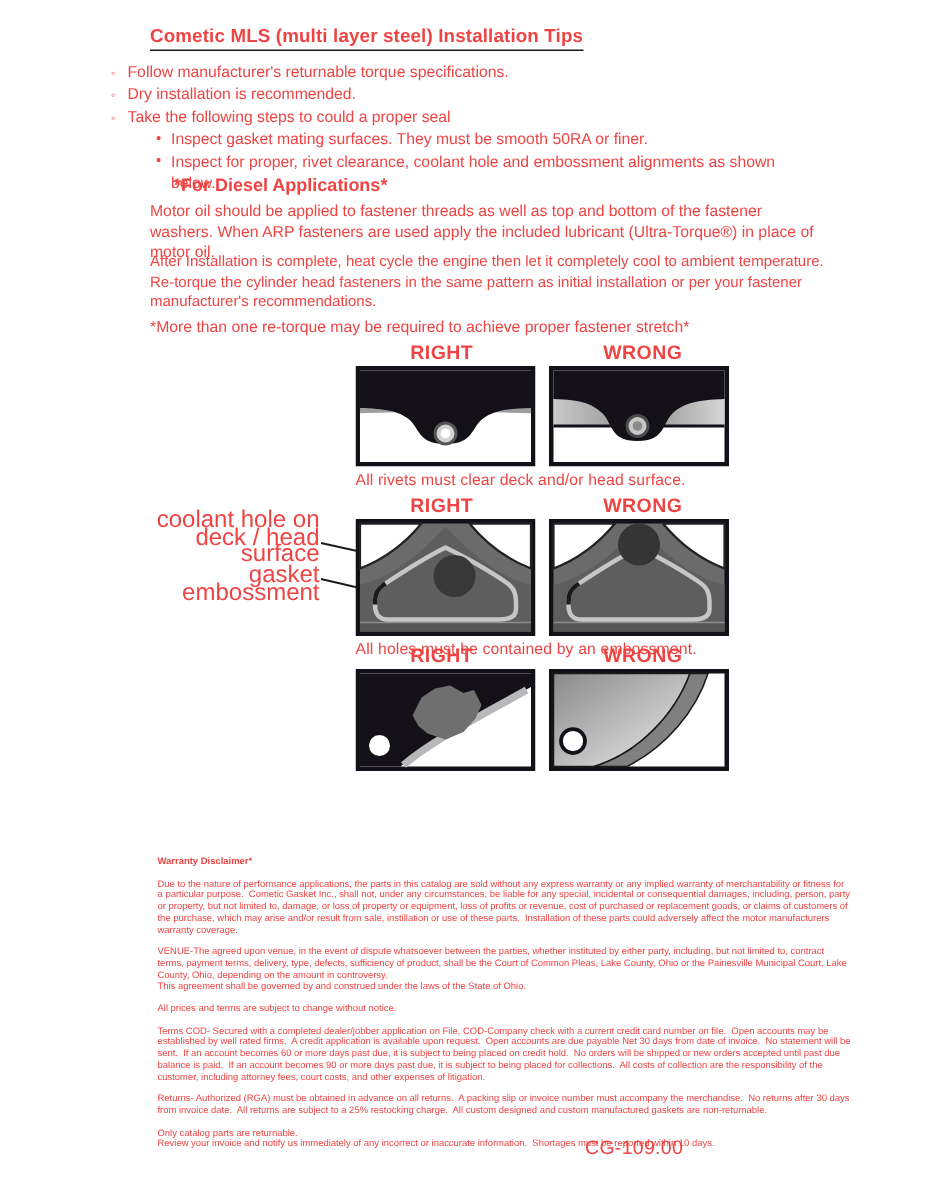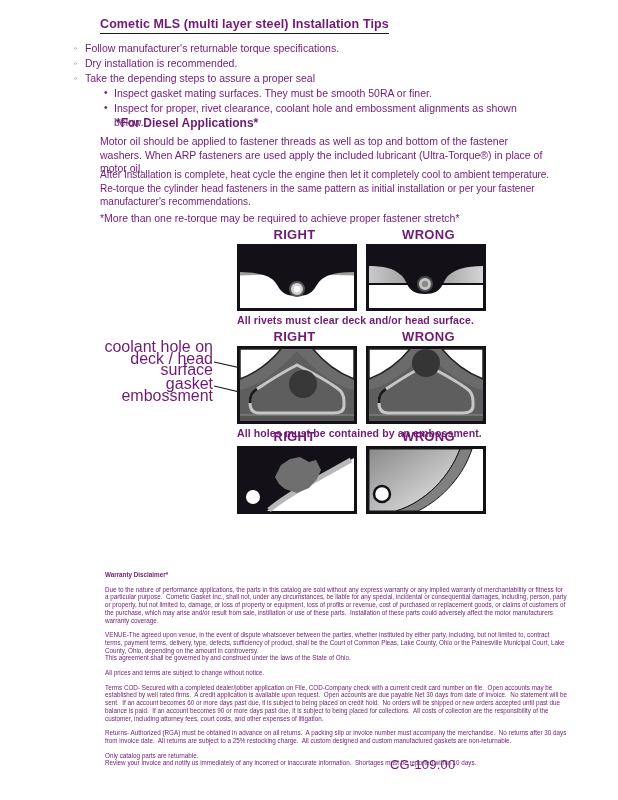--- a/index.html
+++ b/index.html
@@ -1,39 +1,39 @@
 <!DOCTYPE html>
 <html><head>
 <meta charset="utf-8">
 <style>
   html,body{margin:0;padding:0;background:#e8e8e8;}
   .page{
     position:relative;width:618px;height:800px;background:#ffffff;
-    font-family:"Liberation Sans","DejaVu Sans",sans-serif;color:#701a75;
+    font-family:"Liberation Sans","DejaVu Sans",sans-serif;color:#ef4444;
     overflow:hidden;margin:0 auto;
   }
   .abs{position:absolute;}
   .page-title{
     left:100px;top:17px;font-size:12.5px;font-weight:bold;
     border-bottom:1.5px solid #1b1b1b;padding-bottom:1.5px;letter-spacing:.1px;
   }
   .bullets{left:74px;top:41px;width:470px;font-size:10.5px;line-height:14.5px;}
   .bullet-row{display:flex;}
   .bullet-marker{width:11px;flex:0 0 11px;font-size:8px;line-height:15px;text-align:left;}
   .sub-bullet-row{display:flex;padding-left:30px;}
   .sub-bullet-marker{width:10px;flex:0 0 10px;font-size:10px;line-height:14px;}
   .diesel-heading{left:116px;top:116px;font-size:12px;font-weight:bold;}
   .diesel-para1{left:100px;top:135px;width:452px;font-size:10.5px;line-height:13.5px;}
   .diesel-para2{left:100px;top:168px;width:452px;font-size:10px;line-height:13.5px;}
   .diesel-note{left:100px;top:212px;width:452px;font-size:10.5px;}
   .diagram{left:237px;width:249px;}
   .dg-headers{display:flex;gap:19px;}
   .dg-headers div{width:120px;text-align:center;font-size:13px;font-weight:bold;letter-spacing:.3px;}
   .dg-panels{display:flex;gap:9px;margin-top:2px;}
-  .dg-caption{font-size:10.5px;margin-top:3px;letter-spacing:.1px;font-weight:bold;}
+  .dg-caption{font-size:10.5px;margin-top:3px;letter-spacing:.1px;}
   .pre{white-space:pre-line;}
   .prewrap{white-space:pre-wrap;}
   .d2-label{position:absolute;text-align:right;width:110px;font-size:16px;line-height:11.5px;}
   .leader-svg{position:absolute;left:213px;top:340px;pointer-events:none;}
   .disclaimer{left:105px;top:571px;width:463px;font-size:6.3px;line-height:7.7px;}
   .disclaimer-heading{font-weight:bold;margin-bottom:7px;}
   .disclaimer p{margin:0 0 7px 0;}
   .page-number{left:390px;top:757px;font-size:13px;letter-spacing:.2px;}
   svg{display:block;}
 </style>
@@ -48,21 +48,21 @@
     <div class="bullet-row">
       <span class="bullet-marker">◦</span>
       <span>Follow manufacturer's returnable torque specifications.</span>
     </div>
     <div class="bullet-row">
       <span class="bullet-marker">◦</span>
       <span>Dry installation is recommended.</span>
     </div>
     <div class="bullet-row">
       <span class="bullet-marker">◦</span>
-      <span>Take the depending steps to assure a proper seal</span>
+      <span>Take the following steps to could a proper seal</span>
     </div>
     <div class="sub-bullet-row">
       <span class="sub-bullet-marker">•</span>
       <span>Inspect gasket mating surfaces.  They must be smooth 50RA or finer.</span>
     </div>
     <div class="sub-bullet-row">
       <span class="sub-bullet-marker">•</span>
       <span>Inspect for proper, rivet clearance, coolant hole and embossment alignments as shown below.</span>
     </div>
   </div>

